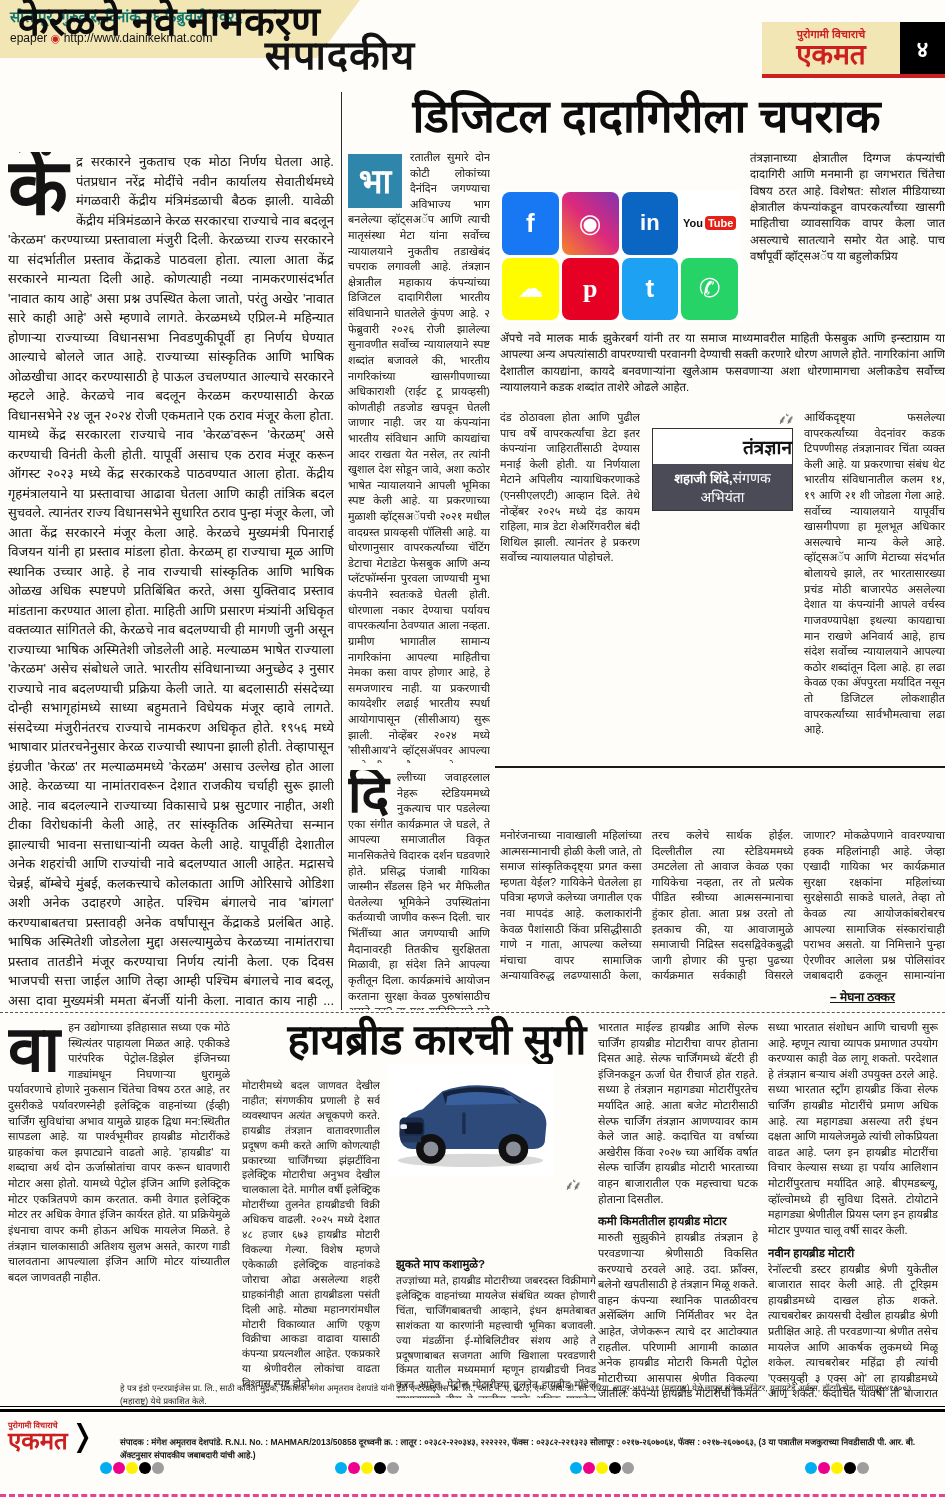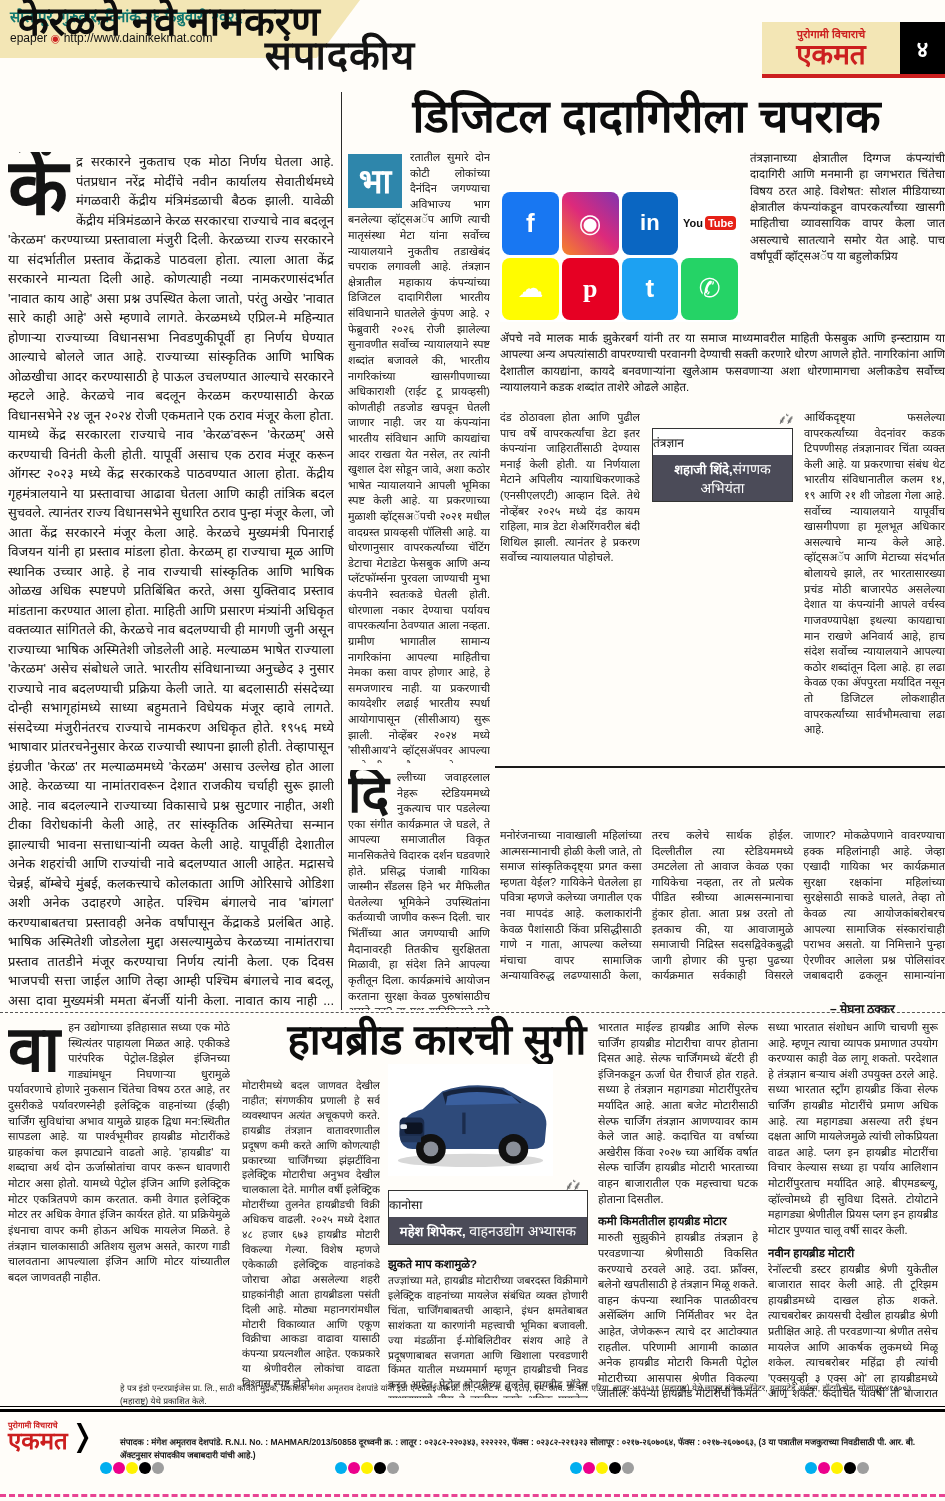--- a/index.html
+++ b/index.html
@@ -36,21 +36,21 @@
   
   .headline { font-weight:bold; color:#0d0d0d; text-align:center; line-height:1.05; }
   .body-txt { font-size:11px; line-height:1.42; }
   .kerala-txt { font-size:13px; line-height:1.5; }
   .dropcap { float:left; font-weight:bold; line-height:.85; padding:2px 8px 0 0; }
   .dc-plain { font-size:78px; }
   .dc-box { width:54px; height:54px; background:#2e86ab; color:#fff; font-size:34px;
     font-weight:bold; display:flex; align-items:center; justify-content:center;
     float:left; margin:4px 8px 2px 0; }
   .byline-box { border:1.5px solid #333; background:#fff; }
-  .byline-box .bb-title { text-align:left; font-size:12px; font-weight:normal; padding:5px 0 4px; }
+  .byline-box .bb-title { text-align:right; font-size:19px; font-weight:bold; padding:5px 0 4px; }
   .byline-box .bb-author { background:#4b4b58; color:#fff; text-align:center;
     font-size:13px; font-weight:bold; padding:4px 2px; }
   .bb-role { font-size:14px; font-weight:normal; }
   .subhead { font-weight:bold; font-size:11.5px; margin:6px 0 2px; }
   .tail-byline { font-weight:bold; font-size:12px; text-align:right; }
   .ornament { color:#555; font-size:13px; text-align:right; letter-spacing:-2px; }
 
   
   .social-grid { display:grid; grid-template-columns:repeat(4,1fr); grid-template-rows:1fr 1fr;
     gap:3px; background:#fff; padding:2px; }
@@ -153,21 +153,21 @@
 </div>
 
 <div class="abs hsolid" style="left:495px;top:766px;width:450px;height:2px;"></div>
 
 <div class="abs" style="left:348px;top:770px;width:597px;height:240px;">
   <div class="abs just body-txt" style="left:0;top:0;width:142px;height:240px;">
     <span class="dropcap dc-plain" style="font-size:52px;">दि</span>
     <span>ल्लीच्या जवाहरलाल नेहरू स्टेडियममध्ये नुकत्याच पार पडलेल्या एका संगीत कार्यक्रमात जे घडले, ते आपल्या समाजातील विकृत मानसिकतेचे विदारक दर्शन घडवणारे होते. प्रसिद्ध पंजाबी गायिका जास्मीन सँडलस हिने भर मैफिलीत घेतलेल्या भूमिकेने उपस्थितांना कर्तव्याची जाणीव करून दिली. चार भिंतींच्या आत जगण्याची आणि मैदानावरही तितकीच सुरक्षितता मिळावी, हा संदेश तिने आपल्या कृतीतून दिला. कार्यक्रमांचे आयोजन करताना सुरक्षा केवळ पुरुषांसाठीच असते का? हा प्रश्न यानिमित्ताने पुढे आला आहे. प्रशासनावर आणि पोलिसांवर जबाबदारी ढकलून समाजाला नामानिराळे राहता येणार नाही.</span>
   </div>
   <div class="abs just body-txt" style="left:152px;top:58px;width:445px;height:158px;column-count:3;column-gap:10px;">मनोरंजनाच्या नावाखाली महिलांच्या आत्मसन्मानाची होळी केली जाते, तो समाज सांस्कृतिकदृष्ट्या प्रगत कसा म्हणता येईल? गायिकेने घेतलेला हा पवित्रा म्हणजे कलेच्या जगातील एक नवा मापदंड आहे. कलाकारांनी केवळ पैशांसाठी किंवा प्रसिद्धीसाठी गाणे न गाता, आपल्या कलेच्या मंचाचा वापर सामाजिक अन्यायाविरुद्ध लढण्यासाठी केला, तरच कलेचे सार्थक होईल. दिल्लीतील त्या स्टेडियममध्ये उमटलेला तो आवाज केवळ एका गायिकेचा नव्हता, तर तो प्रत्येक पीडित स्त्रीच्या आत्मसन्मानाचा हुंकार होता. आता प्रश्न उरतो तो इतकाच की, या आवाजामुळे समाजाची निद्रिस्त सदसद्विवेकबुद्धी जागी होणार की पुन्हा पुढच्या कार्यक्रमात सर्वकाही विसरले जाणार? मोकळेपणाने वावरण्याचा हक्क महिलांनाही आहे. जेव्हा एखादी गायिका भर कार्यक्रमात सुरक्षा रक्षकांना महिलांच्या सुरक्षेसाठी साकडे घालते, तेव्हा तो केवळ त्या आयोजकांबरोबरच आपल्या सामाजिक संस्कारांचाही पराभव असतो. या निमित्ताने पुन्हा ऐरणीवर आलेला प्रश्न पोलिसांवर जबाबदारी ढकलून सामान्यांना सोडवता येणार नाही. मुख्यतः स्त्रियांना संरक्षण द्यावे लागणे हीच एका लोकशाही राष्ट्रासाठी शरमेची बाब आहे.</div>
-  <div class="abs tail-byline" style="right:50px;top:230px;width:200px;">– मेघना ठक्कर</div>
+  <div class="abs tail-byline" style="right:50px;top:218px;width:200px;text-decoration:underline;">– मेघना ठक्कर</div>
 </div>
 
 <div class="abs hdash" style="left:0;top:1012px;width:945px;"></div>
 
 <div class="abs" style="left:0;top:1018px;width:945px;height:382px;">
   <div class="abs just body-txt" style="left:8px;top:2px;width:222px;height:378px;">
     <span class="dropcap dc-plain" style="font-size:64px;">वा</span>
     <span>हन उद्योगाच्या इतिहासात सध्या एक मोठे स्थित्यंतर पाहायला मिळत आहे. एकीकडे पारंपरिक पेट्रोल-डिझेल इंजिनच्या गाड्यांमधून निघणाऱ्या धुरामुळे पर्यावरणाचे होणारे नुकसान चिंतेचा विषय ठरत आहे, तर दुसरीकडे पर्यावरणस्नेही इलेक्ट्रिक वाहनांच्या (ईव्ही) चार्जिंग सुविधांचा अभाव यामुळे ग्राहक द्विधा मन:स्थितीत सापडला आहे. या पार्श्वभूमीवर हायब्रीड मोटारींकडे ग्राहकांचा कल झपाट्याने वाढतो आहे. 'हायब्रीड' या शब्दाचा अर्थ दोन ऊर्जास्रोतांचा वापर करून धावणारी मोटार असा होतो. यामध्ये पेट्रोल इंजिन आणि इलेक्ट्रिक मोटर एकत्रितपणे काम करतात. कमी वेगात इलेक्ट्रिक मोटर तर अधिक वेगात इंजिन कार्यरत होते. या प्रक्रियेमुळे इंधनाचा वापर कमी होऊन अधिक मायलेज मिळते. हे तंत्रज्ञान चालकासाठी अतिशय सुलभ असते, कारण गाडी चालवताना आपल्याला इंजिन आणि मोटर यांच्यातील बदल जाणवतही नाहीत.</span>
   </div>
 
@@ -187,28 +187,22 @@
       <circle cx="52" cy="100" r="9" fill="#8a8f99"></circle>
       <circle cx="152" cy="100" r="18" fill="#111"></circle>
       <circle cx="152" cy="100" r="9" fill="#8a8f99"></circle>
       <rect x="15" y="70" width="8" height="6" rx="2" fill="#e8edf5"></rect>
       <path d="M14 84 L40 84 L40 92 L16 92 Z" fill="#22365a"></path>
       <rect x="90" y="56" width="4" height="26" fill="#1b2c4d"></rect>
     </svg>
   </div>
 
   <div class="ornament abs" style="left:520px;top:158px;width:60px;">⸙͛⸙</div>
-  <div class="abs byline-box" style="left:388px;top:172px;width:200px;">
-    <div class="bb-title">कानोसा</div>
-    <div class="bb-author">
-      <span>महेश शिपेकर,</span> <span class="bb-role">वाहनउद्योग अभ्यासक</span>
-    </div>
-  </div>
-
-  <div class="abs" style="left:388px;top:238px;width:200px;height:142px;overflow:hidden;">
+
+  <div class="abs" style="left:396px;top:238px;width:200px;height:142px;overflow:hidden;">
     <div class="subhead" style="margin-top:0;">झुकते माप कशामुळे?</div>
     <div class="just body-txt" style="font-size:10.5px;">तज्ज्ञांच्या मते, हायब्रीड मोटारीच्या जबरदस्त विक्रीमागे इलेक्ट्रिक वाहनांच्या मायलेज संबंधित व्यक्त होणारी चिंता, चार्जिंगबाबतची आव्हाने, इंधन क्षमतेबाबत साशंकता या कारणांनी महत्त्वाची भूमिका बजावली. ज्या मंडळींना ई-मोबिलिटीवर संशय आहे ते प्रदूषणाबाबत सजगता आणि खिशाला परवडणारी किंमत यातील मध्यममार्ग म्हणून हायब्रीडची निवड करत आहेत. पेट्रोल मोटारीच्या तुलनेत हायब्रीड मॉडेल साधारणपणे तीस ते चाळीस टक्के अधिक मायलेज देतात.</div>
 
   </div>
 
   <div class="abs" style="left:598px;top:2px;width:160px;height:378px;overflow:hidden;">
     <div class="just body-txt">भारतात माईल्ड हायब्रीड आणि सेल्फ चार्जिंग हायब्रीड मोटारीचा वापर होताना दिसत आहे. सेल्फ चार्जिंगमध्ये बॅटरी ही इंजिनकडून ऊर्जा घेत रीचार्ज होत राहते. सध्या हे तंत्रज्ञान महागड्या मोटारींपुरतेच मर्यादित आहे. आता बजेट मोटारीसाठी सेल्फ चार्जिंग तंत्रज्ञान आणण्यावर काम केले जात आहे. कदाचित या वर्षाच्या अखेरीस किंवा २०२७ च्या आर्थिक वर्षात सेल्फ चार्जिंग हायब्रीड मोटारी भारताच्या वाहन बाजारातील एक महत्त्वाचा घटक होताना दिसतील.</div>
     <div class="subhead">कमी किमतीतील हायब्रीड मोटार</div>
     <div class="just body-txt">मारुती सुझुकीने हायब्रीड तंत्रज्ञान हे परवडणाऱ्या श्रेणीसाठी विकसित करण्याचे ठरवले आहे. उदा. फ्राँक्स, बलेनो खपतीसाठी हे तंत्रज्ञान मिळू शकते. वाहन कंपन्या स्थानिक पातळीवरच असेंब्लिंग आणि निर्मितीवर भर देत आहेत, जेणेकरून त्याचे दर आटोक्यात राहतील. परिणामी आगामी काळात अनेक हायब्रीड मोटारी किमती पेट्रोल मोटारीच्या आसपास श्रेणीत विकल्या जातील. कंपन्या हायब्रीड मोटारींची किंमत कमी करण्याबरोबरच त्याचा मायलेज वाढविण्यावर देखील काम करत आहेत. मारुती सुझुकी सीरीज ही हायब्रीडच्या माध्यमातून बाजाराचे ध्येय साध्य करण्याचा प्रयत्न करत आहे. यातून मायलेज ३५ किलोमीटर प्रति लिटरपर्यंत मिळू शकते.</div>
 

